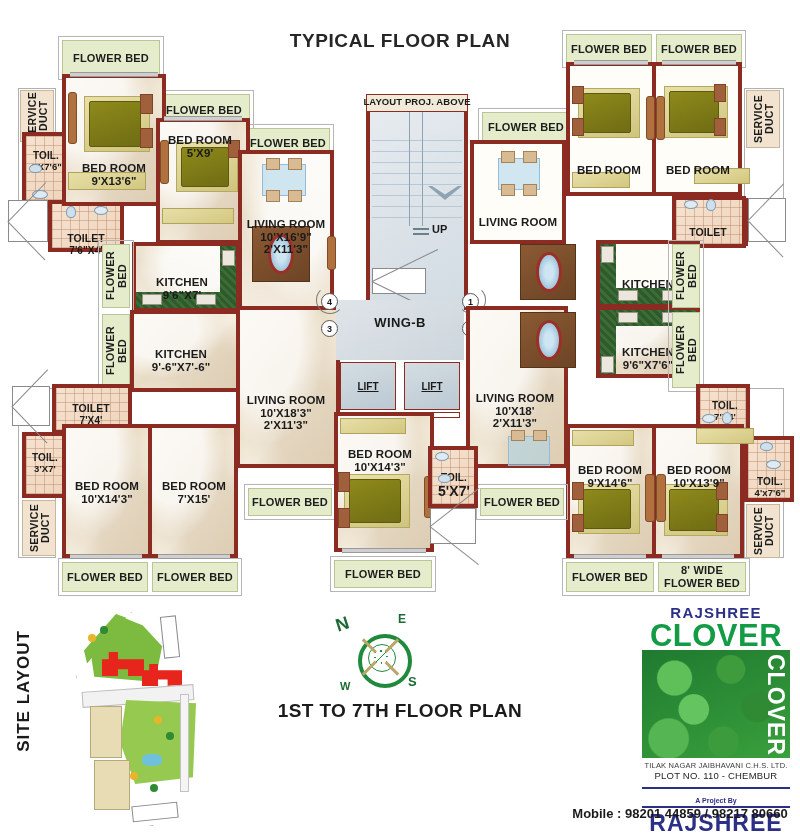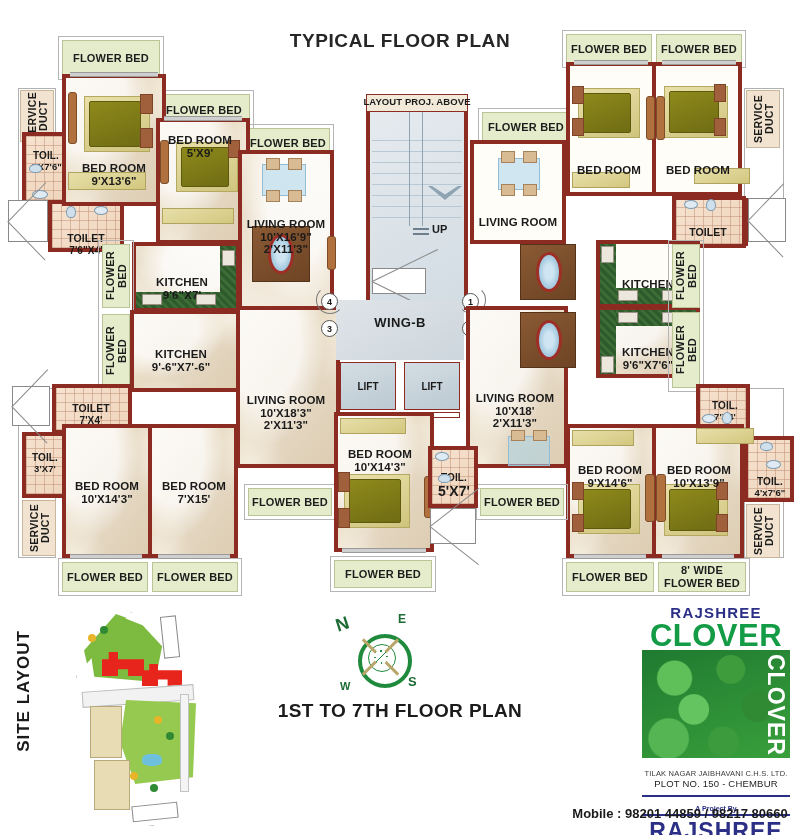--- a/index.html
+++ b/index.html
@@ -33,21 +33,21 @@
   .duct{background:#f1e3cf;border:1px solid #c8b79c;}
   .duct .t{font-size:10.5px;font-weight:700;writing-mode:vertical-rl;
            transform:rotate(180deg);letter-spacing:.3px;line-height:1.0;}
   .tile{background:
       repeating-linear-gradient(0deg,rgba(184,132,104,.45) 0 1px,rgba(0,0,0,0) 1px 9px),
       repeating-linear-gradient(90deg,rgba(184,132,104,.45) 0 1px,rgba(0,0,0,0) 1px 9px),
       linear-gradient(135deg,#f6e2cf,#efd5bd);}
   .wall{background:#8c2b22;}
   .openwall{background:#cfcfcf;border-top:1px solid #9a9a9a;border-bottom:1px solid #9a9a9a;}
   .outline{border:1px solid #b0b0b0;background:transparent;}
-  .lift{background:linear-gradient(160deg,#d3dde3,#bcc9d2);border:1px solid #8c2b22;}
+  .lift{background:linear-gradient(160deg,#d3dde3,#bcc9d2);border:1px solid #8c2b22;text-decoration:underline;}
   .lobby{background:linear-gradient(150deg,#dfe4e8,#cdd6dd);}
   .stair{background:linear-gradient(150deg,#e6ebef,#d2dce3);}
   .xbox{background:#fff;border:1px solid #8a8a8a;}
   .xbox:before,.xbox:after{content:"";position:absolute;left:-1px;top:50%;width:141%;
       height:1px;background:#8a8a8a;transform-origin:0 0;}
   .xbox:before{transform:rotate(var(--a,33deg));}
   .xbox:after{transform:rotate(calc(-1*var(--a,33deg)));}
 
   
   .bed{background:linear-gradient(160deg,#8e8a1b,#6f6c14);border:1px solid #5d5a10;border-radius:2px;}
@@ -548,21 +548,21 @@
   <div class="tree" style="left:92px;top:176px;width:8px;height:8px;background:#2f8a33;"></div>
   <div class="plot" style="left:84px;top:146px;width:20px;height:12px;background:#6fc0dd;border-radius:40%;"></div>
 </div>
 
 <div class="abs" id="brand">
   <div id="rajshree-top">RAJSHREE</div>
   <div id="clover-word">CLOVER</div>
   <div id="clover-img">
     <div id="clover-vert">CLOVER</div>
   </div>
-  <div class="brand-sm" style="margin-top:11px;">TILAK NAGAR JAIBHAVANI C.H.S. LTD.</div>
-  <div class="brand-md">PLOT NO. 150 - CHEMBUR</div>
+  <div class="brand-sm" style="margin-top:3px;">TILAK NAGAR JAIBHAVANI C.H.S. LTD.</div>
+  <div class="brand-md">PLOT NO. 110 - CHEMBUR</div>
   <div class="hr" style="margin-top:6px;"></div>
   <div id="proj-by">A Project By</div>
   <div class="hr" style="margin-top:2px;"></div>
   <div id="rajshree-big" style="margin-top:4px;">RAJSHREE</div>
 
 </div>
 <div id="mobile">Mobile : 98201 44859 / 98217 80660</div>
 
 </body></html>

